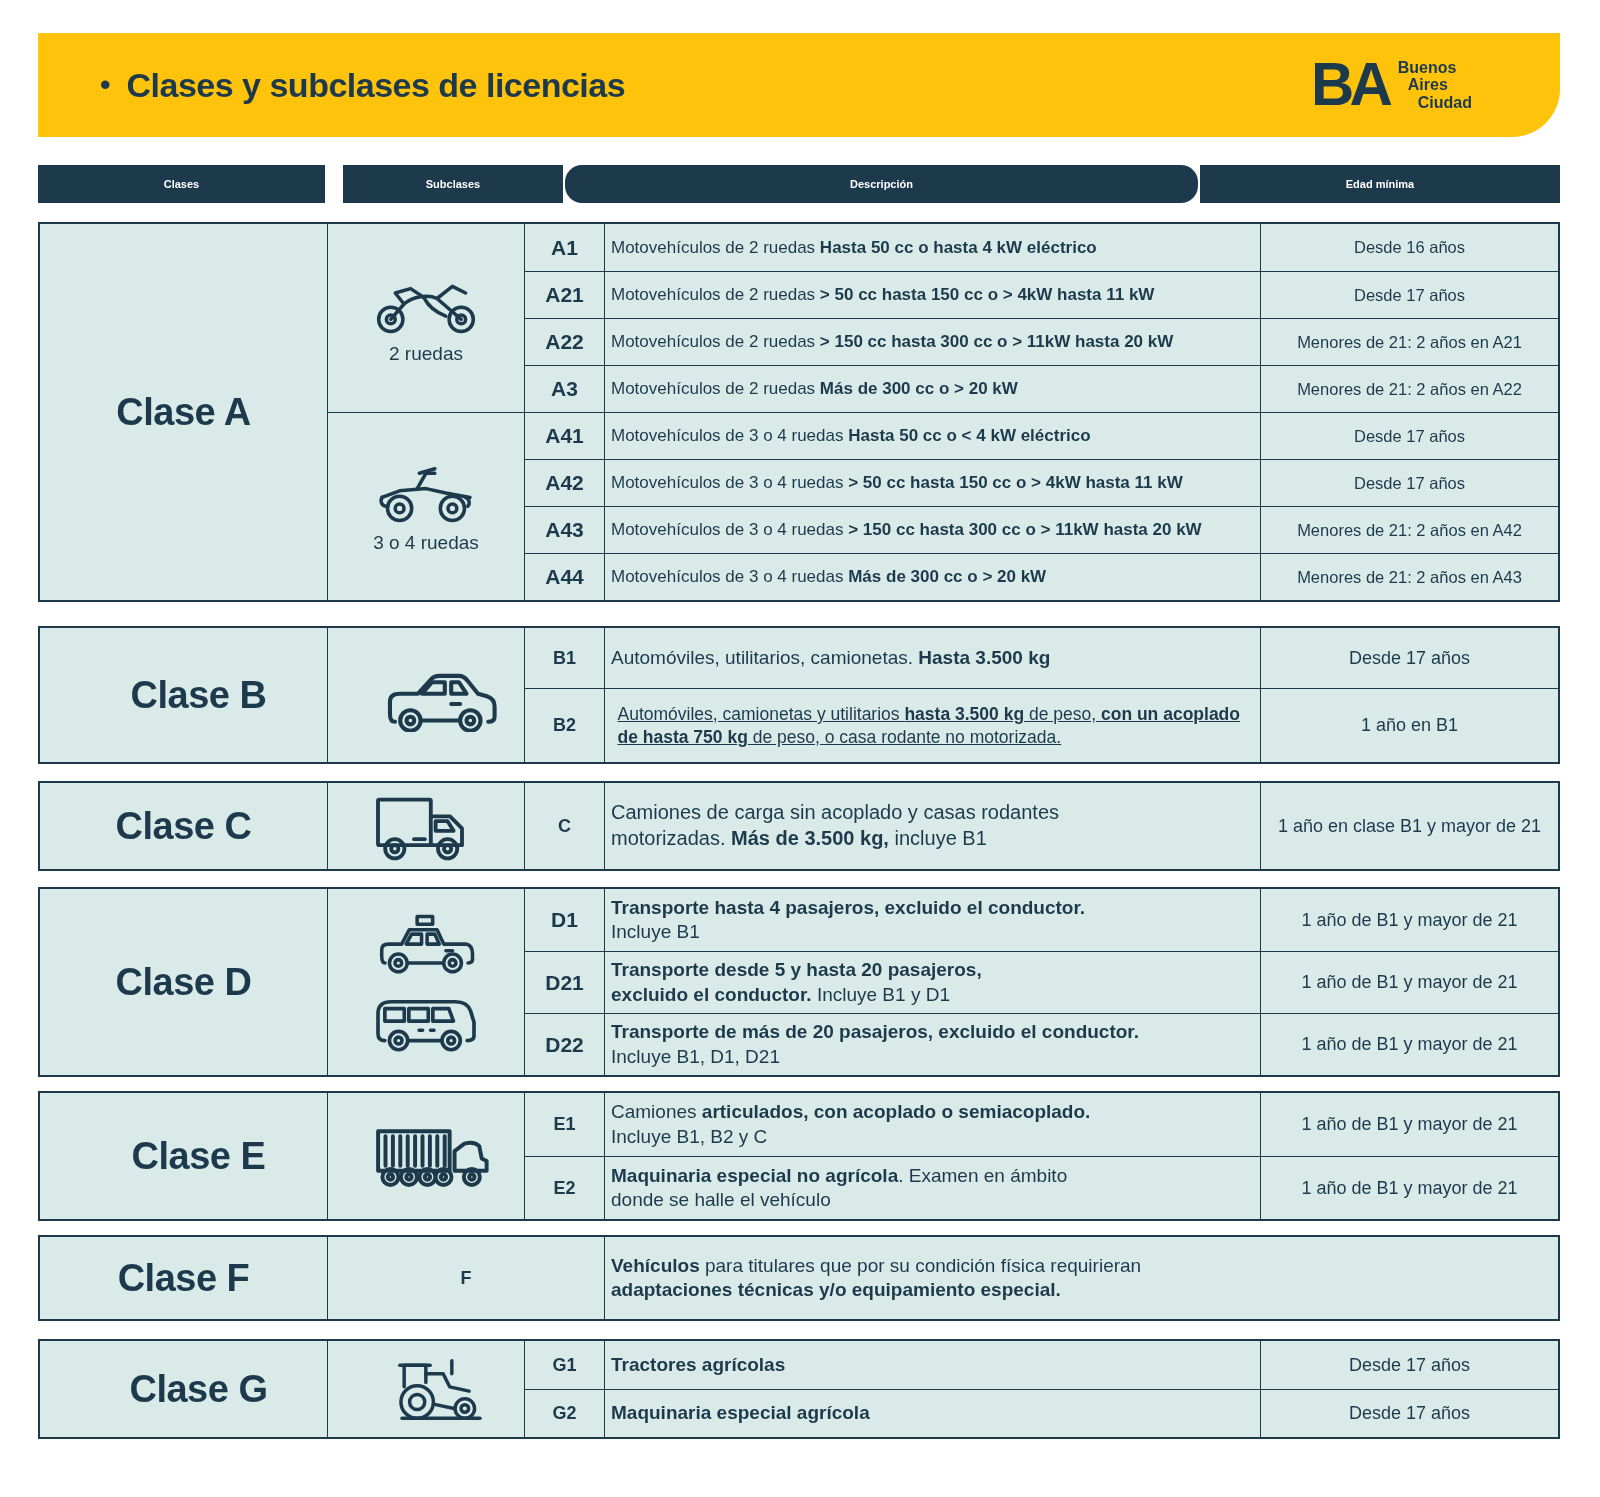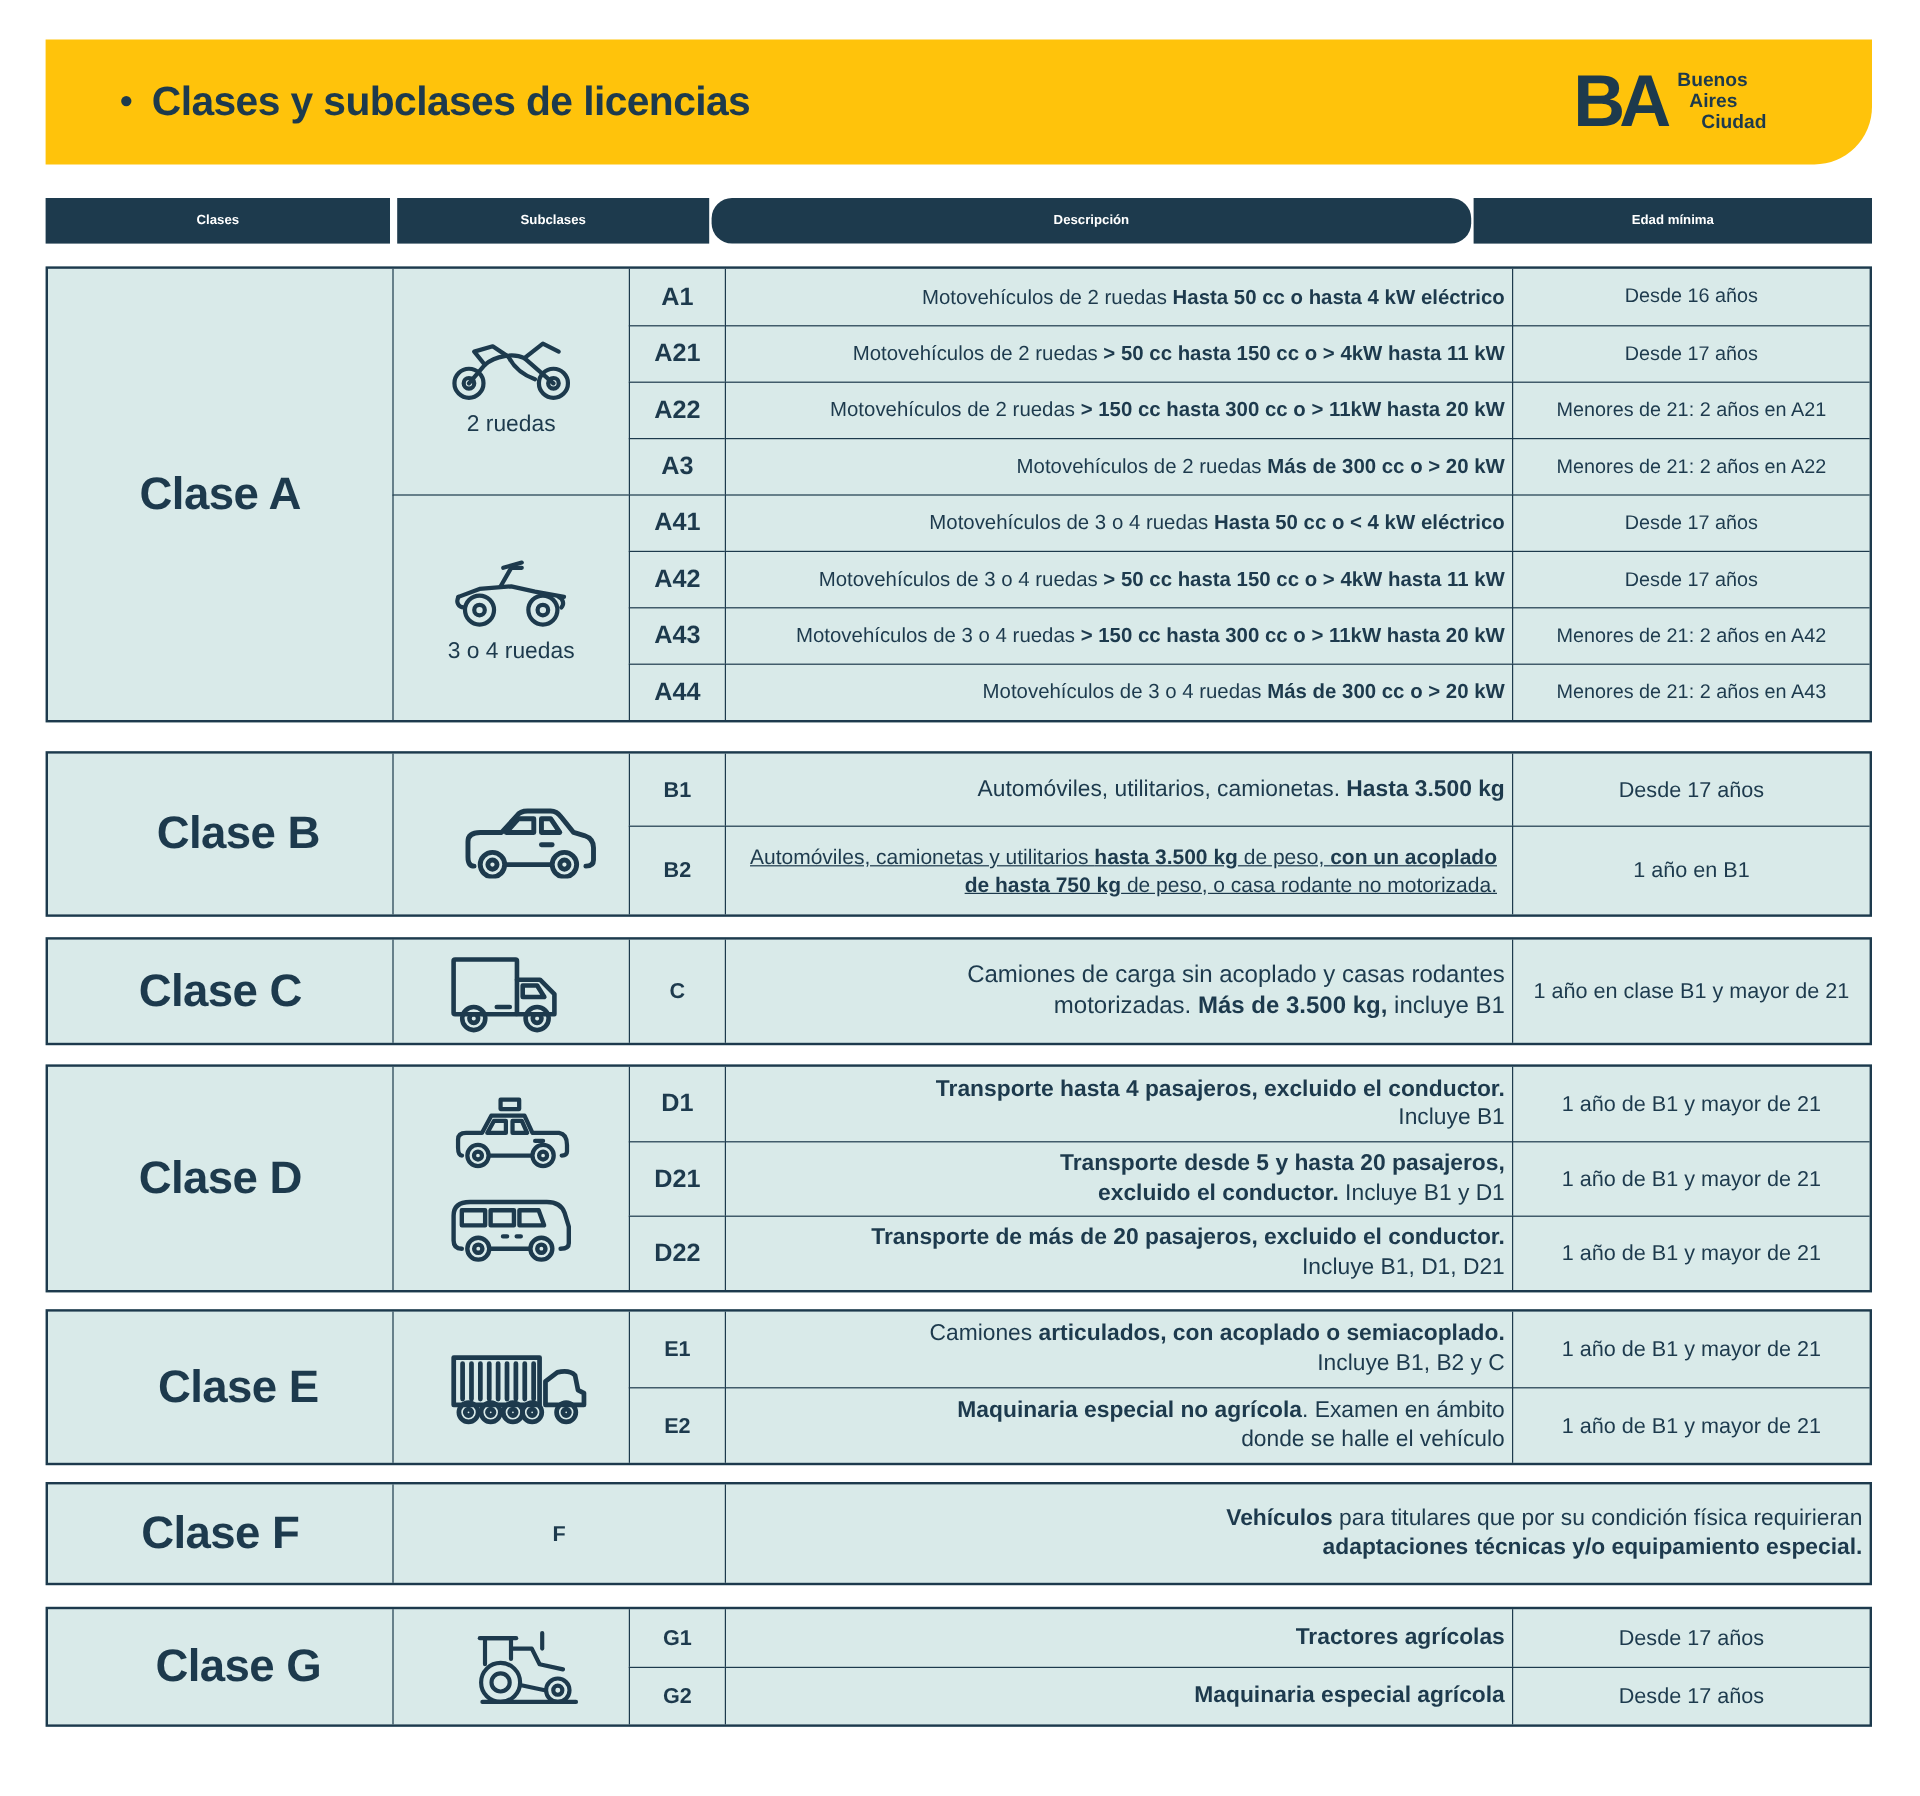--- a/index.html
+++ b/index.html
@@ -36,21 +36,21 @@
   .logo-text .l2{padding-left:10px;}
   .logo-text .l3{padding-left:20px;}
 
   
   .thead{display:flex;margin-top:28px;height:38px;}
   .th{
     background:var(--navy);color:#fff;font-weight:bold;font-size:11px;
     display:flex;align-items:center;justify-content:center;
   }
   .th:nth-child(1){width:287px;}
-  .th:nth-child(2){width:260px;margin-left:6px;}
+  .th:nth-child(2){width:220px;margin-left:18px;}
   .th:nth-child(3){width:633px;margin-left:2px;border-radius:17px;}
   .th:nth-child(4){flex:1;margin-left:2px;}
 
   
   .block{
     border:2px solid var(--line);
     background:var(--cell);
     width:1522px;
   }
   .grid{display:grid;width:1518px;}
@@ -79,21 +79,21 @@
   .rs13{grid-row:1/4;} .rs12{grid-row:1/3;padding-left:36px;}
 
   .class-name{font-size:38px;font-weight:bold;letter-spacing:-0.5px;}
   .code{font-weight:bold;font-size:18px;}
   .code-lg{font-size:21px;}
   .desc{font-size:19px;line-height:1.28;}
   .grid-a .desc{font-size:17px;}
   .grid-c .desc{font-size:20px;}
   .age{font-size:18px;}
   .grid-a .age{font-size:16.5px;}
-  .rich{width:100%;text-align:right;}
+  .rich{width:100%;text-align:left;}
   .rich b{font-weight:bold;}
   .narrow .rich{max-width:630px;margin:0 auto;text-decoration:underline;}
 
   .icon-cell{flex-direction:column;gap:4px;}
   .icon-caption{font-size:19px;margin-top:2px;}
   .icon svg{stroke:var(--navy);stroke-width:3.2;fill:none;stroke-linecap:round;stroke-linejoin:round;display:block;}
   .icon-stack{display:flex;flex-direction:column;gap:14px;align-items:center;}
 </style>
 </head>
 <body>

